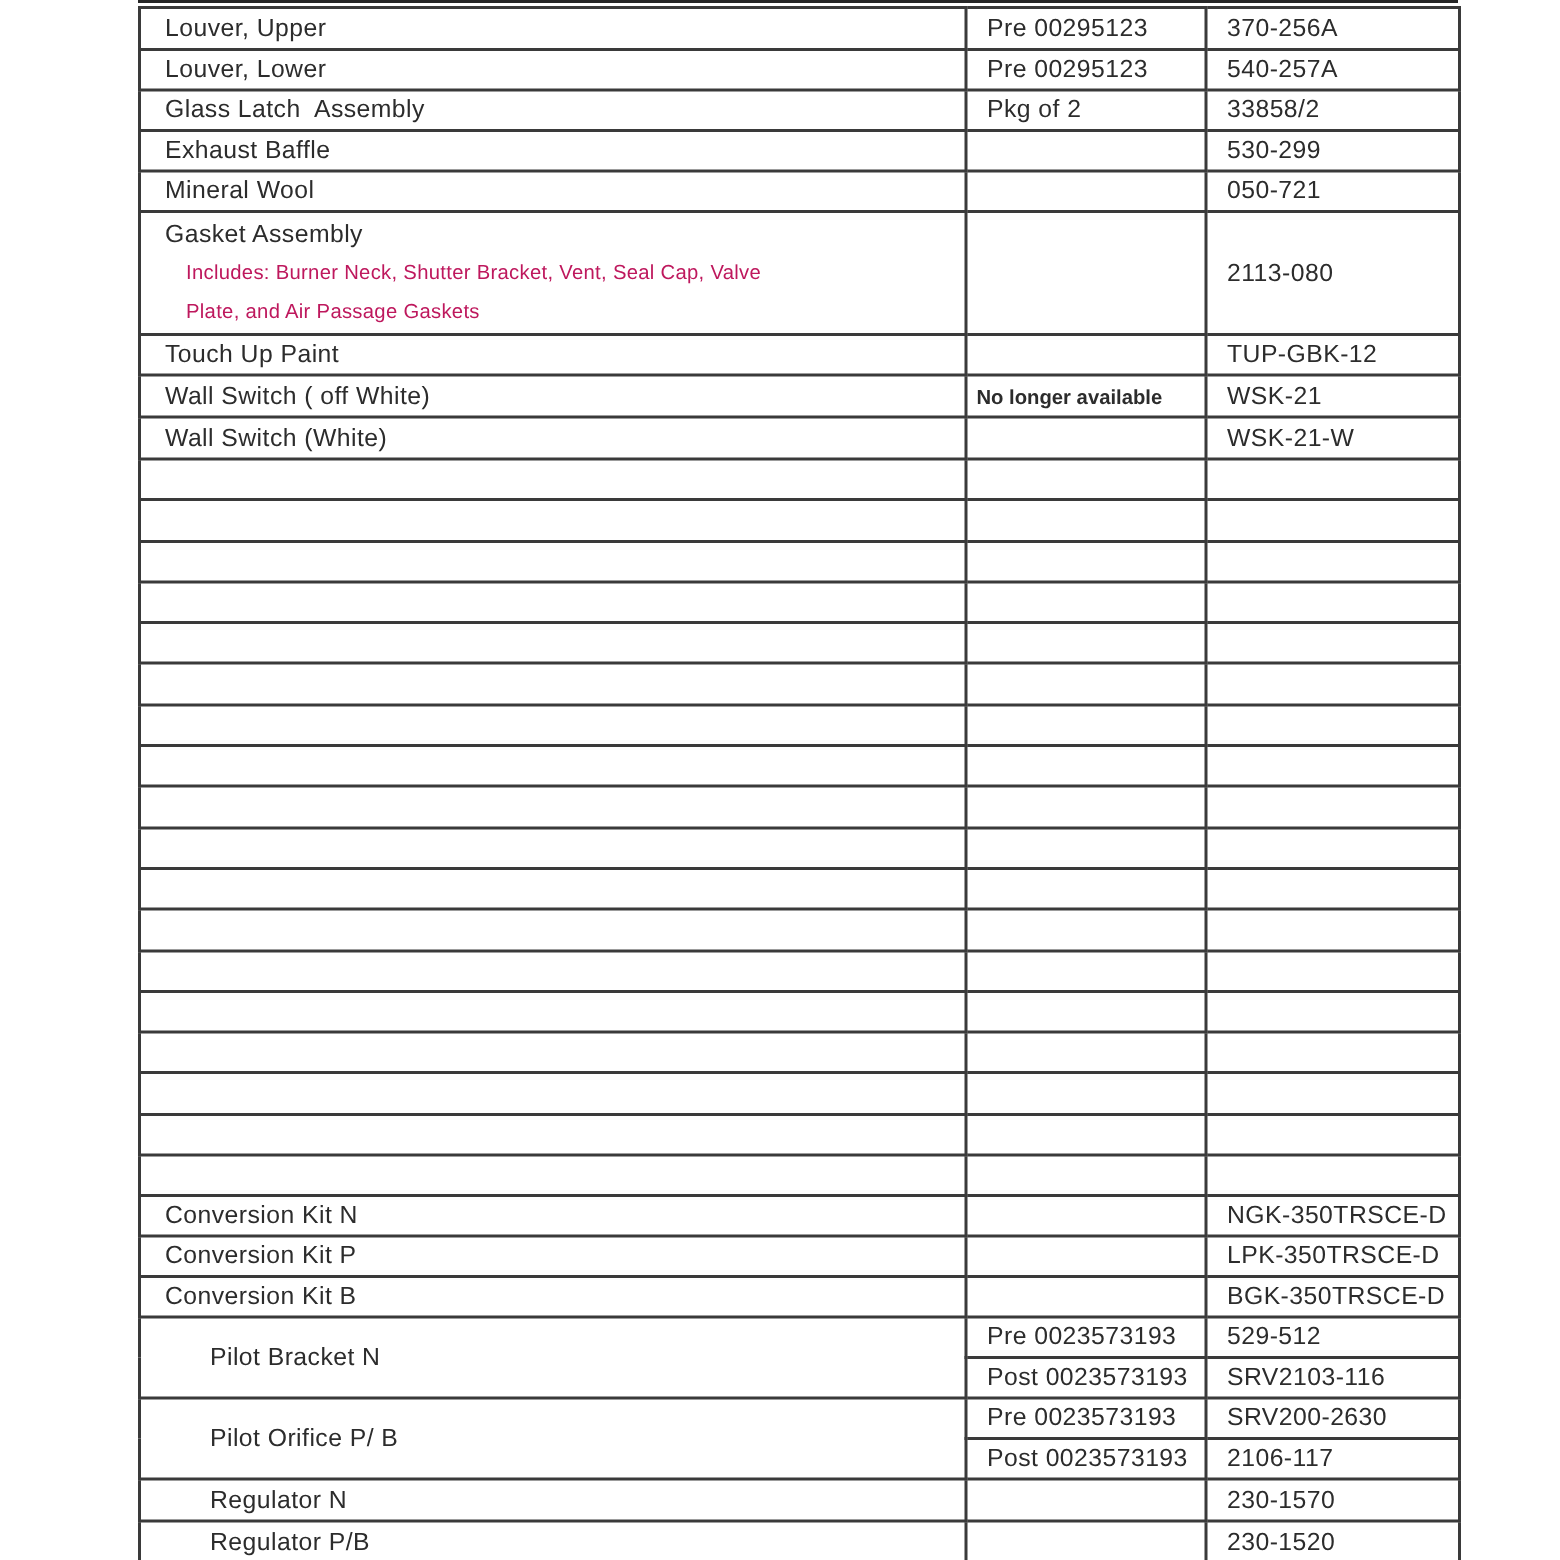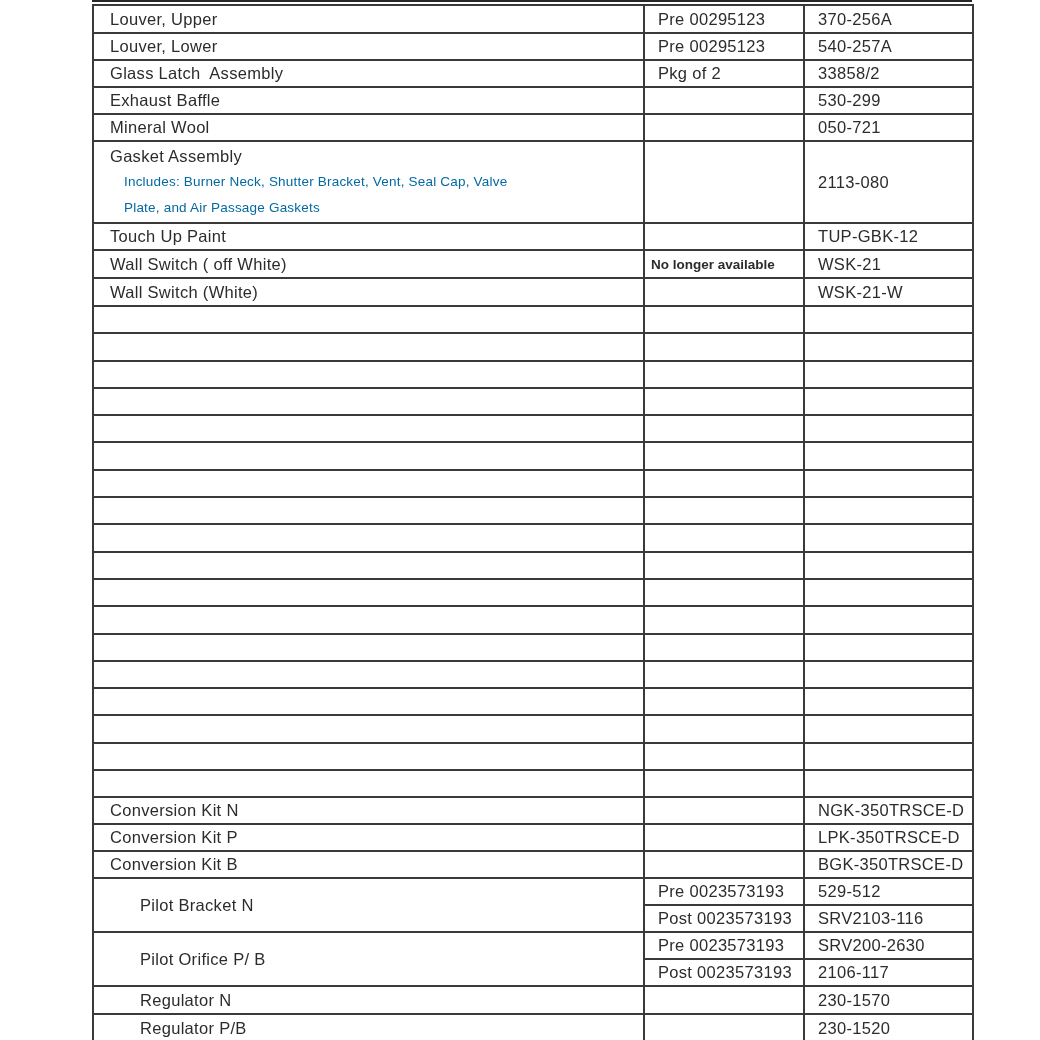--- a/index.html
+++ b/index.html
@@ -24,21 +24,21 @@
     color:#2c2c2c;
     overflow:hidden;
   }
   tr.lastrow td{border-bottom:none;}
   td.c1{padding-left:16px;white-space:pre-wrap;}
   td.c1.indent{padding-left:46px;}
   td.c2{padding-left:13px;}
   td.c2.bold-note{font-weight:bold;font-size:13.5px;letter-spacing:0;padding-left:6px;white-space:nowrap;}
   td.c3{padding-left:13px;white-space:nowrap;}
   .name-line{line-height:26px;}
-  .details-line{font-size:13.5px;letter-spacing:0.2px;line-height:26px;padding-left:14px;color:#0369a1;}
+  .details-line{font-size:13.5px;letter-spacing:0.2px;line-height:26px;padding-left:14px;color:#be185d;}
 </style>
 </head>
 <body>
 
 <div class="page">
   <div class="topline"></div>
   <table class="parts">
     <colgroup>
       <col style="width:551px">
       <col style="width:160px">

